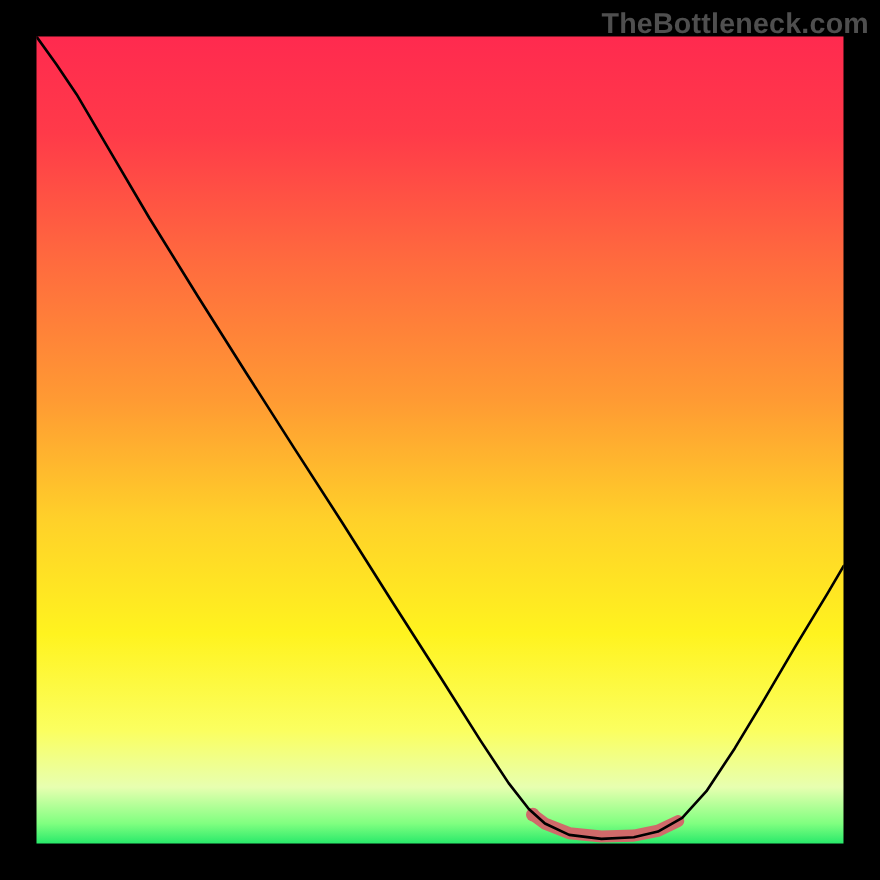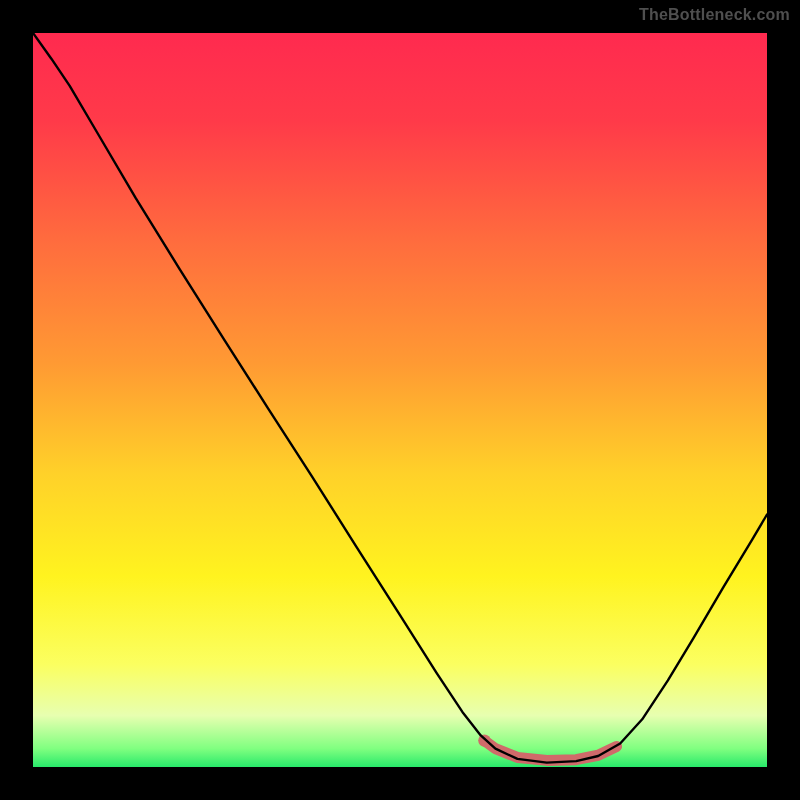--- a/index.html
+++ b/index.html
@@ -19,21 +19,21 @@
   }
   .plot {
     position: absolute;
     box-sizing: border-box;
   }
   .watermark {
     position: absolute;
     top: 6px;
     right: 10px;
     color: #4f4f4f;
-    font-size: 16px;
+    font-size: 26px;
     font-weight: 600;
     letter-spacing: 0.2px;
   }
   svg {
     display: block;
   }
 </style>
 </head>
 <body>
 

